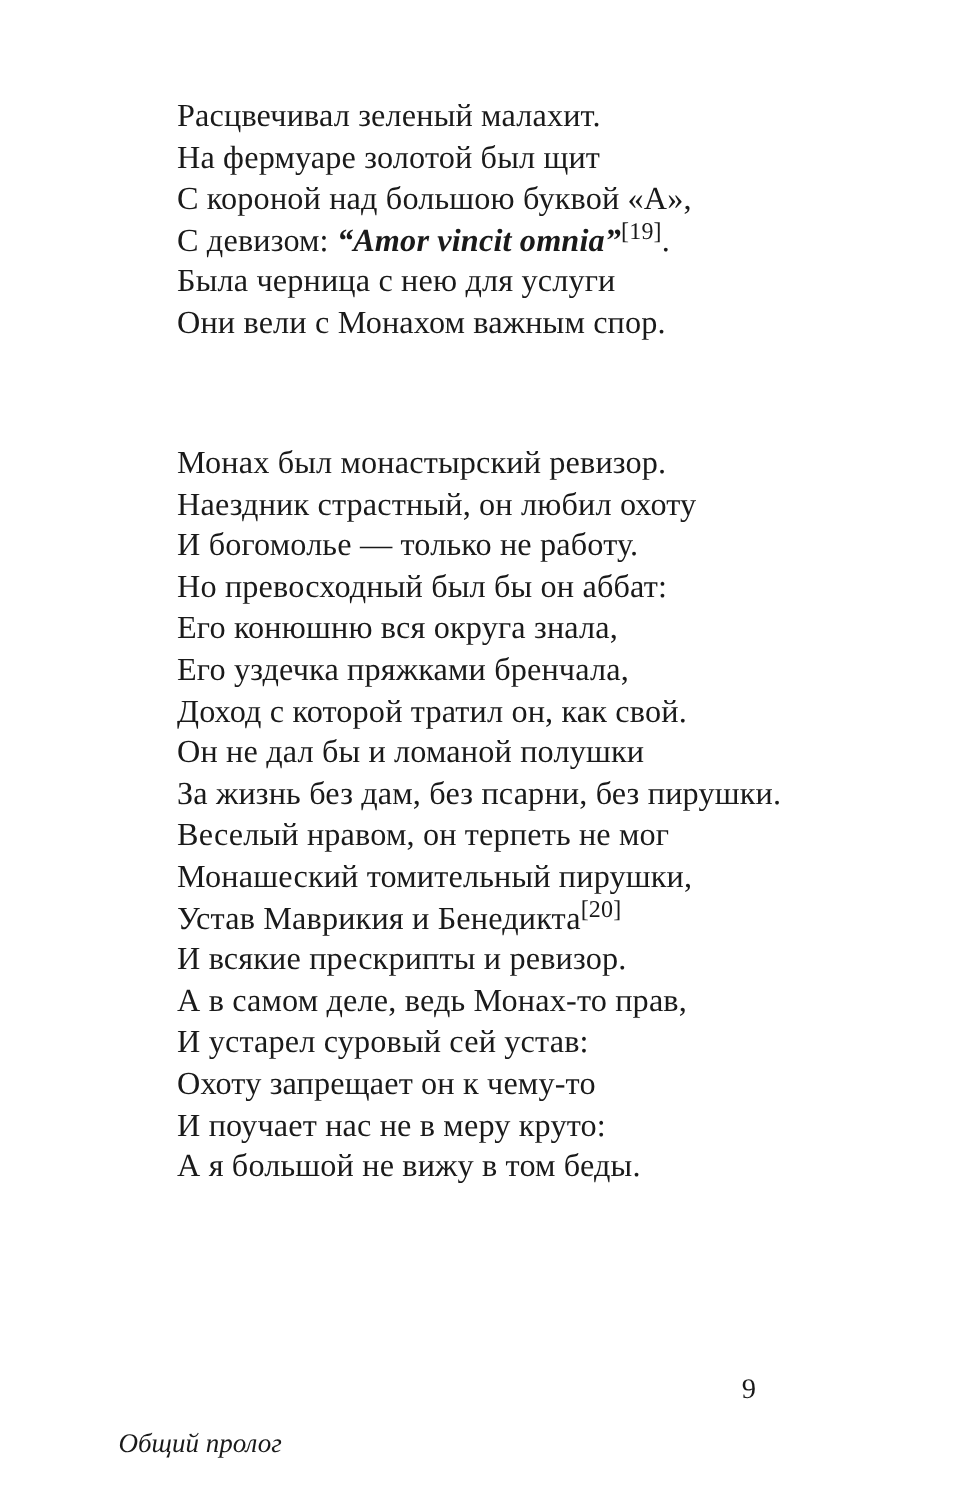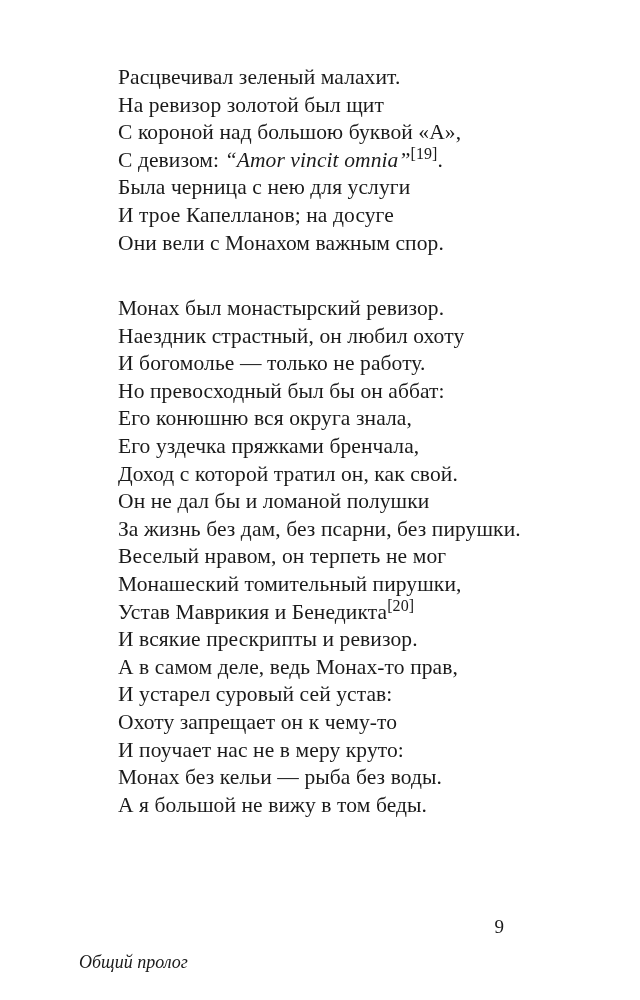--- a/index.html
+++ b/index.html
@@ -3,39 +3,38 @@
 <meta charset="utf-8">
 <style>
   html, body { margin: 0; padding: 0; background: #ffffff; }
   body { width: 640px; height: 1000px; position: relative; overflow: hidden;
          font-family: "Liberation Serif", "DejaVu Serif", serif; color: #1a1a1a; }
   .page { position: absolute; left: 0; top: 0; width: 588px; height: 1000px; }
   .stanza { position: absolute; left: 118px; }
   .stanza-1 { top: 64px; }
   .stanza-2 { top: 295px; }
   .line { font-size: 21.5px; line-height: 27.6px; height: 27.6px; white-space: nowrap; letter-spacing: 0.1px; }
-  .it { font-style: italic; }
+  .it { font-style: italic; font-weight: bold; }
   sup.fn { font-size: 16px; vertical-align: 8px; line-height: 0; }
   .footer { position: absolute; top: 916px; left: 79px; right: 84px; height: 26px;
             font-size: 18px; }
   .footer .title { position: absolute; left: 0; top: 0; font-style: italic; margin-top: 36px; }
   .footer .num { position: absolute; right: 0; top: 0; font-size: 19px; }
 </style>
 </head>
 <body>
 
 <div class="page">
 
   <div class="stanza stanza-1">
     <div class="line">Расцвечивал зеленый малахит.</div>
-    <div class="line">На ревизор золотой был щит</div>
+    <div class="line">На фермуаре золотой был щит</div>
     <div class="line">С короной над большою буквой «А»,</div>
     <div class="line"><span>С девизом: </span><span class="it">“Amor vincit omnia”</span><sup class="fn">[19]</sup><span>.</span></div>
     <div class="line">Была черница с нею для услуги</div>
-    <div class="line">И трое Капелланов; на досуге</div>
     <div class="line">Они вели с Монахом важным спор.</div>
   </div>
 
   <div class="stanza stanza-2">
     <div class="line">Монах был монастырский ревизор.</div>
     <div class="line">Наездник страстный, он любил охоту</div>
     <div class="line">И богомолье — только не работу.</div>
     <div class="line">Но превосходный был бы он аббат:</div>
     <div class="line">Его конюшню вся округа знала,</div>
     <div class="line">Его уздечка пряжками бренчала,</div>
@@ -43,21 +42,20 @@
     <div class="line">Он не дал бы и ломаной полушки</div>
     <div class="line">За жизнь без дам, без псарни, без пирушки.</div>
     <div class="line">Веселый нравом, он терпеть не мог</div>
     <div class="line">Монашеский томительный пирушки,</div>
     <div class="line"><span>Устав Маврикия и Бенедикта</span><sup class="fn">[20]</sup></div>
     <div class="line">И всякие прескрипты и ревизор.</div>
     <div class="line">А в самом деле, ведь Монах-то прав,</div>
     <div class="line">И устарел суровый сей устав:</div>
     <div class="line">Охоту запрещает он к чему-то</div>
     <div class="line">И поучает нас не в меру круто:</div>
-    <div class="line">Монах без кельи — рыба без воды.</div>
     <div class="line">А я большой не вижу в том беды.</div>
   </div>
 
   <div class="footer">
     <span class="title">Общий пролог</span>
     <span class="num">9</span>
   </div>
 
 </div>
 

